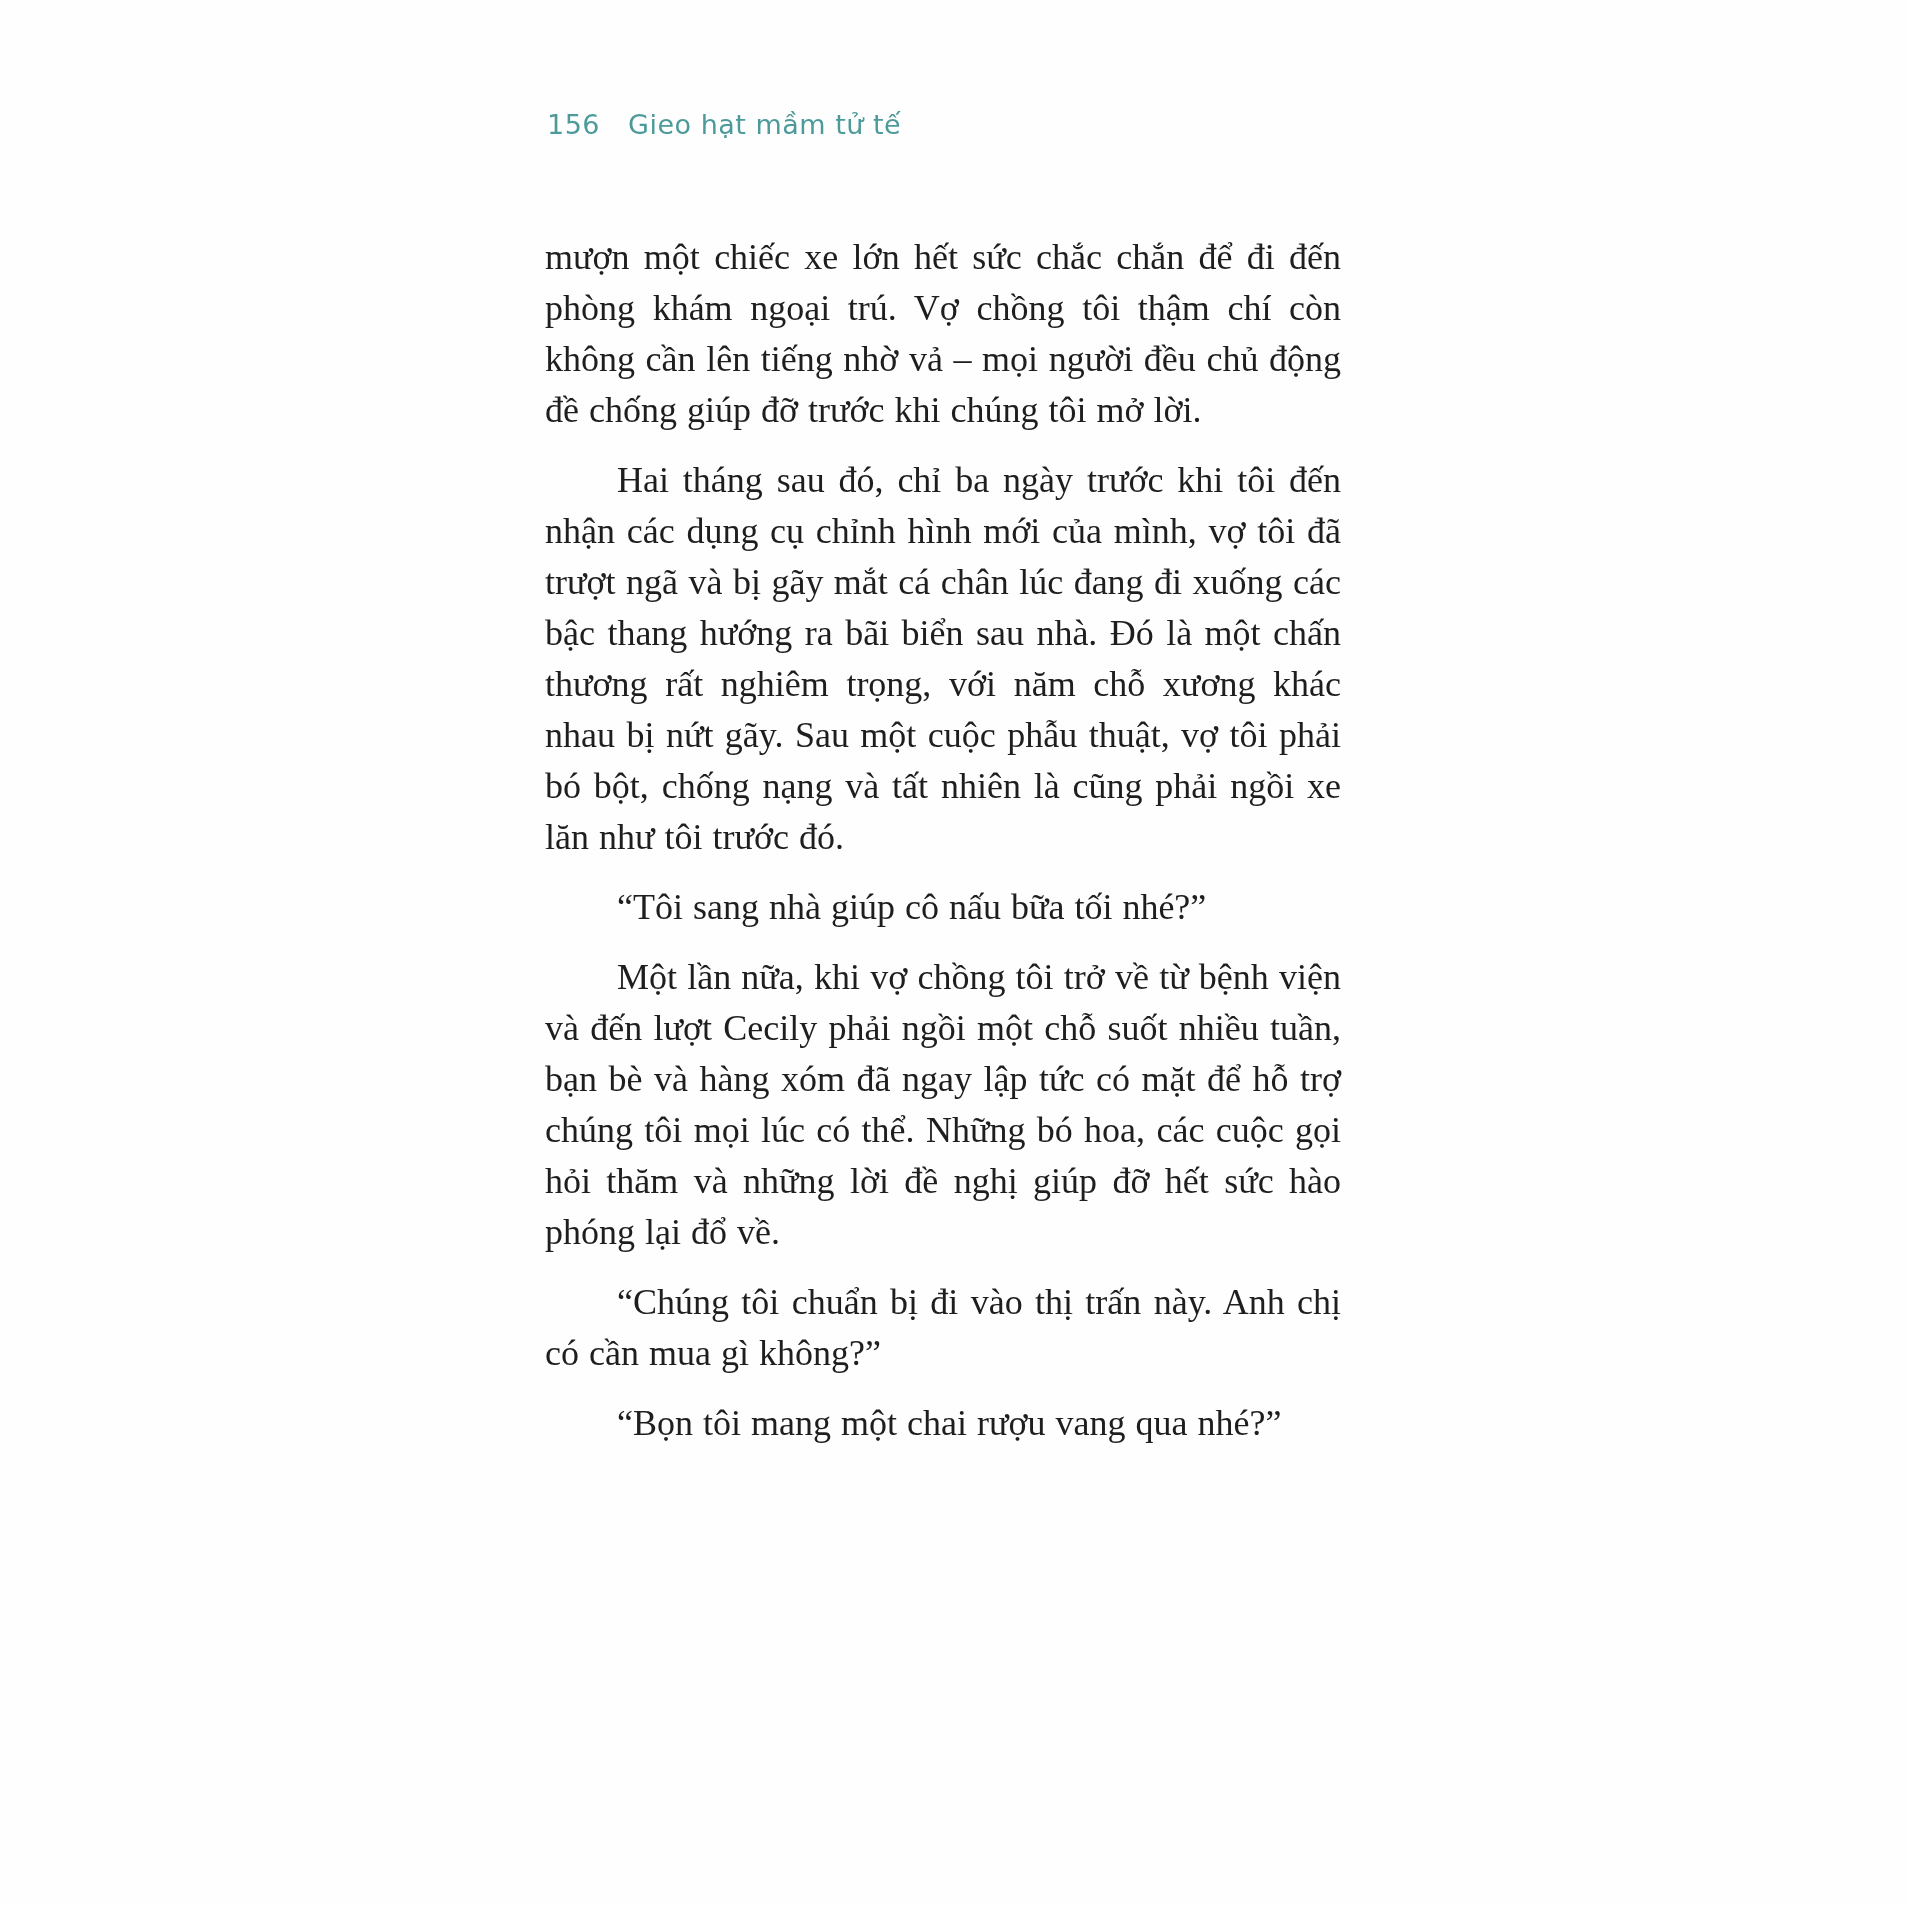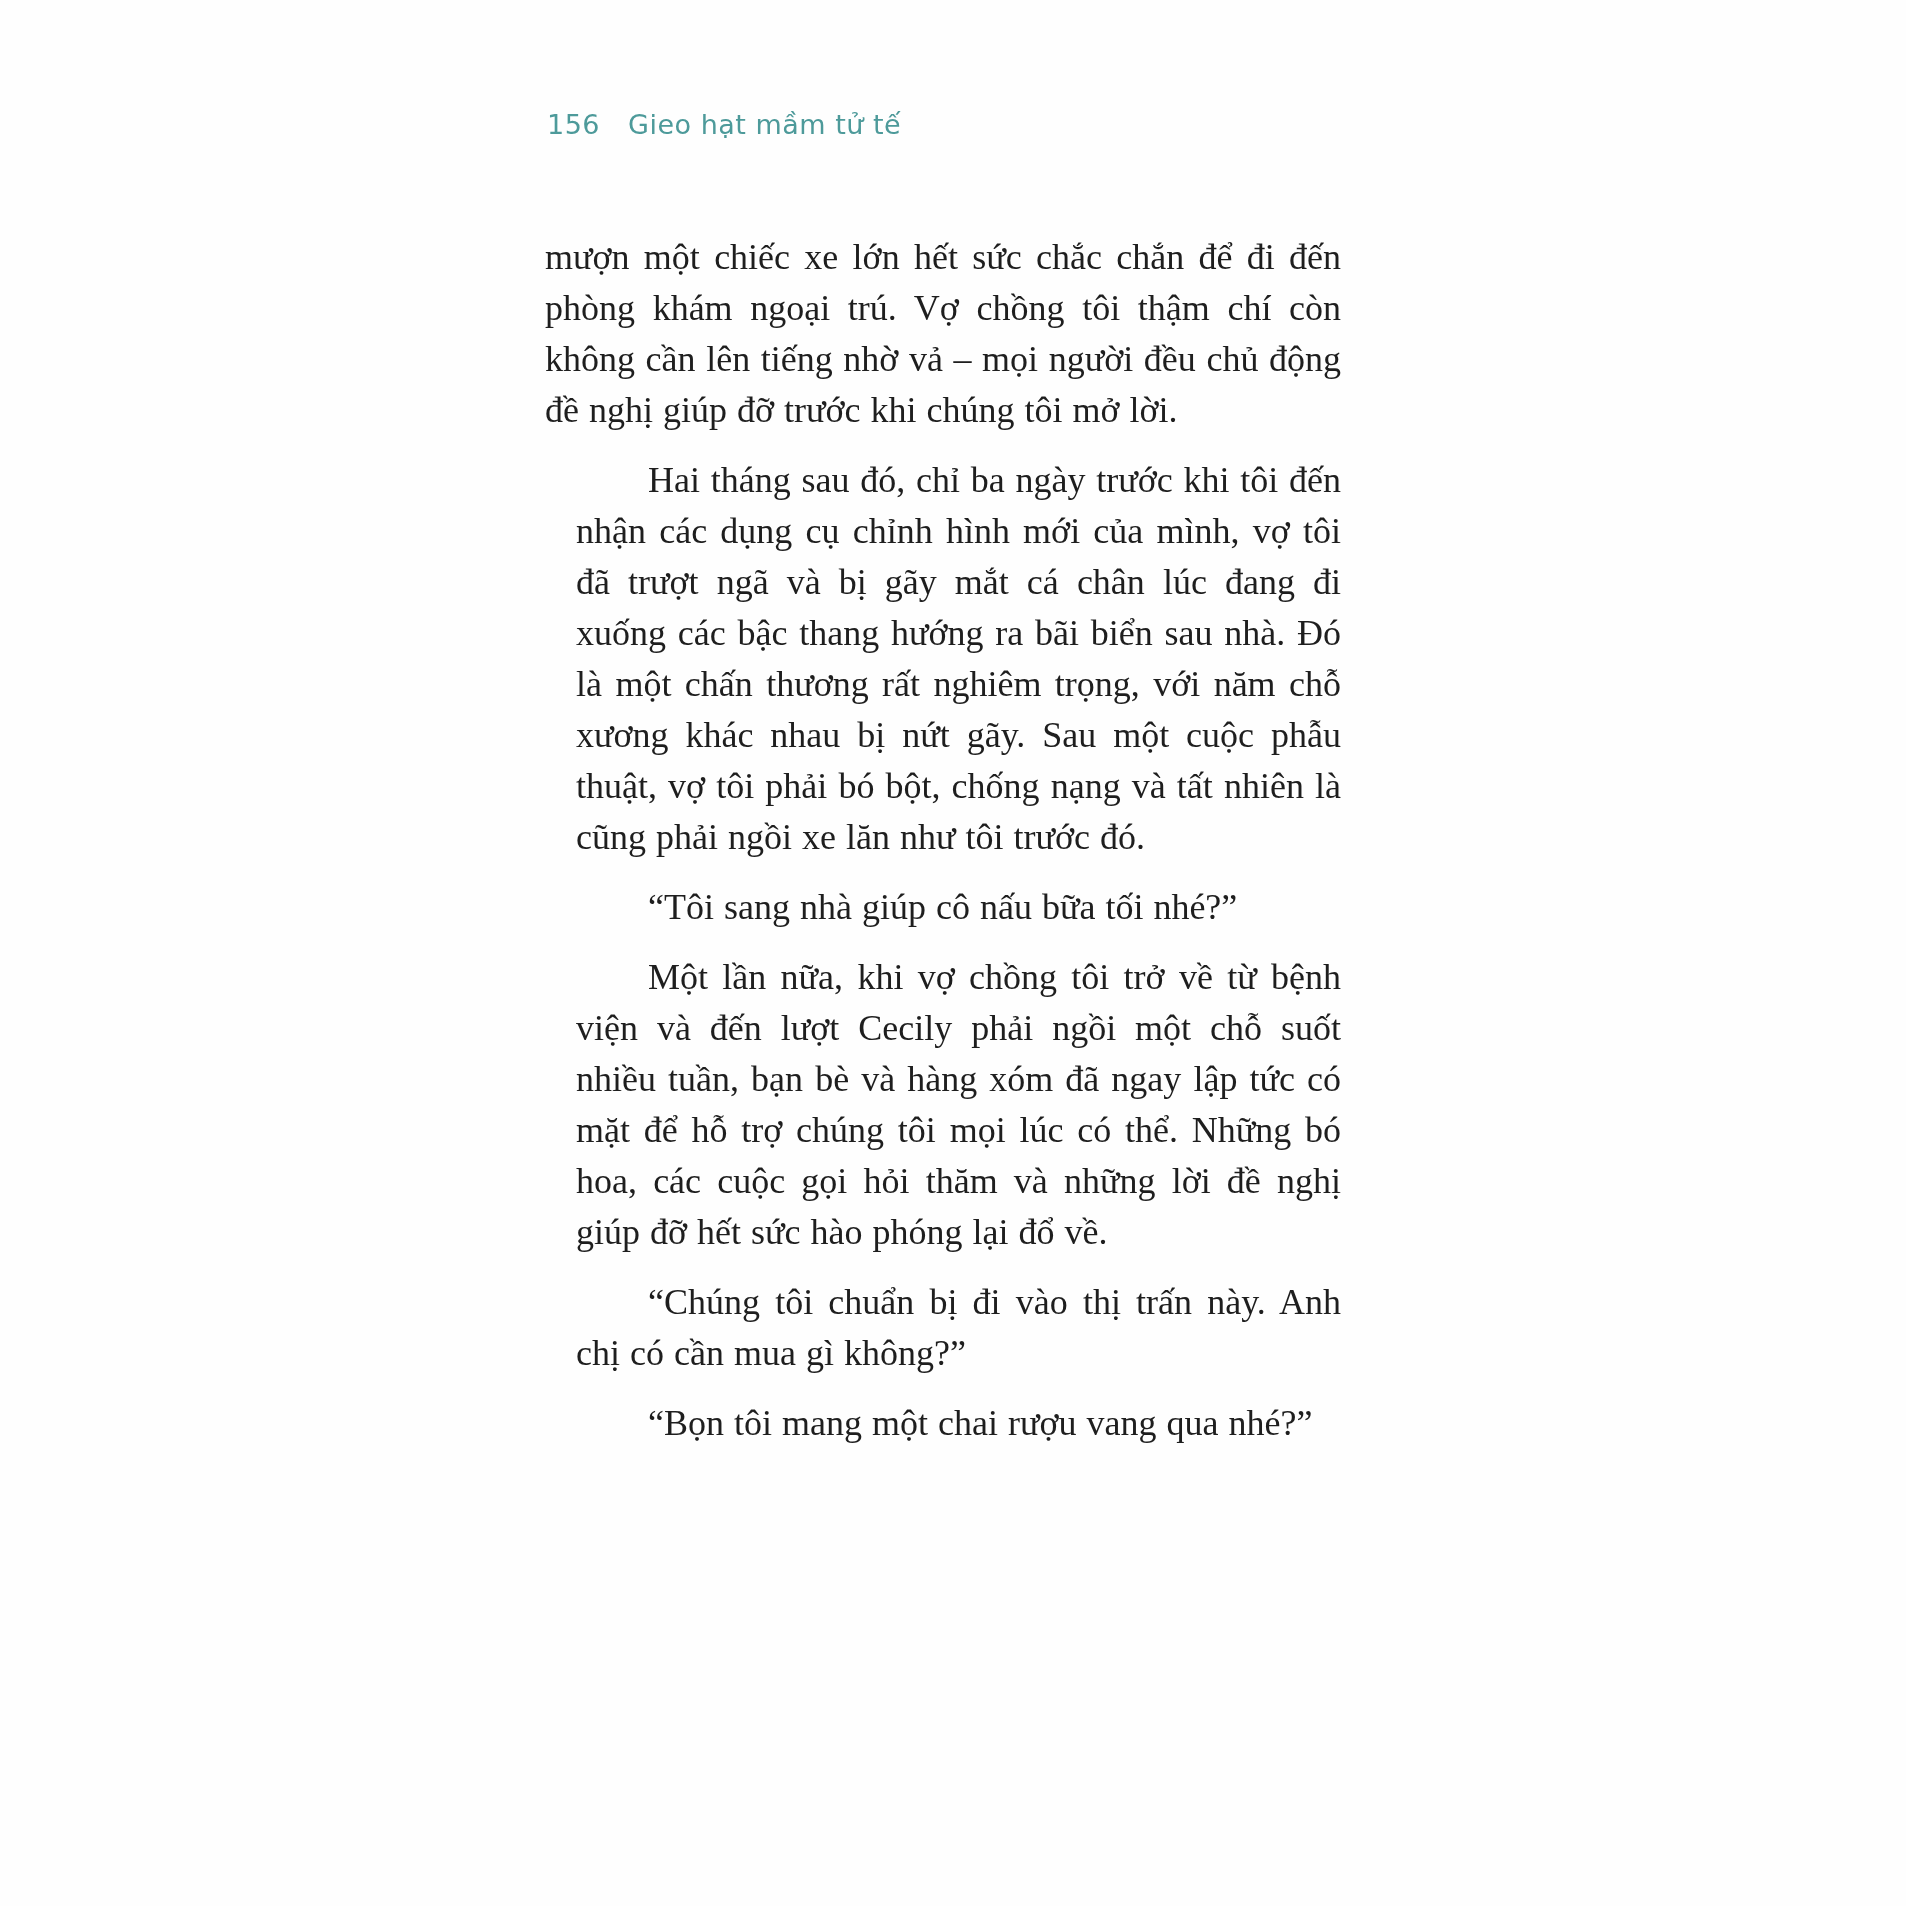--- a/index.html
+++ b/index.html
@@ -44,37 +44,36 @@
   .page-body p {
     margin: 0 0 19px 0;
     font-size: 36px;
     line-height: 51px;
     text-align: justify;
     text-justify: inter-word;
     word-spacing: 1px;
   }
   .page-body p.indent {
     text-indent: 2em;
-    margin-left: 31px;
   }
   .page-body p:last-child {
     margin-bottom: 0;
   }
 </style>
 </head>
 <body>
 
 <div class="page" style="background: rgb(254, 254, 254); padding-left: 32px;">
   <div class="running-header" style="color: rgb(77, 154, 154);">
     <span class="page-number">156</span>
     <span class="book-title">Gieo hạt mầm tử tế</span>
   </div>
 
   <main class="page-body" style="color: rgb(30, 30, 30);">
 
-  <p class="">mượn một chiếc xe lớn hết sức chắc chắn để đi đến phòng khám ngoại trú. Vợ chồng tôi thậm chí còn không cần lên tiếng nhờ vả – mọi người đều chủ động đề nghị giúp đỡ trước khi chúng tôi mở lời.</p>
+  <p class="">mượn một chiếc xe lớn hết sức chắc chắn để đi đến phòng khám ngoại trú. Vợ chồng tôi thậm chí còn không cần lên tiếng nhờ vả – mọi người đều chủ động đề chống giúp đỡ trước khi chúng tôi mở lời.</p>
       <p class="indent">Hai tháng sau đó, chỉ ba ngày trước khi tôi đến nhận các dụng cụ chỉnh hình mới của mình, vợ tôi đã trượt ngã và bị gãy mắt cá chân lúc đang đi xuống các bậc thang hướng ra bãi biển sau nhà. Đó là một chấn thương rất nghiêm trọng, với năm chỗ xương khác nhau bị nứt gãy. Sau một cuộc phẫu thuật, vợ tôi phải bó bột, chống nạng và tất nhiên là cũng phải ngồi xe lăn như tôi trước đó.</p>
       <p class="indent">“Tôi sang nhà giúp cô nấu bữa tối nhé?”</p>
       <p class="indent">Một lần nữa, khi vợ chồng tôi trở về từ bệnh viện và đến lượt Cecily phải ngồi một chỗ suốt nhiều tuần, bạn bè và hàng xóm đã ngay lập tức có mặt để hỗ trợ chúng tôi mọi lúc có thể. Những bó hoa, các cuộc gọi hỏi thăm và những lời đề nghị giúp đỡ hết sức hào phóng lại đổ về.</p>
       <p class="indent">“Chúng tôi chuẩn bị đi vào thị trấn này. Anh chị có cần mua gì không?”</p>
       <p class="indent">“Bọn tôi mang một chai rượu vang qua nhé?”</p>
     </main>
 </div>
 
 </body></html>

